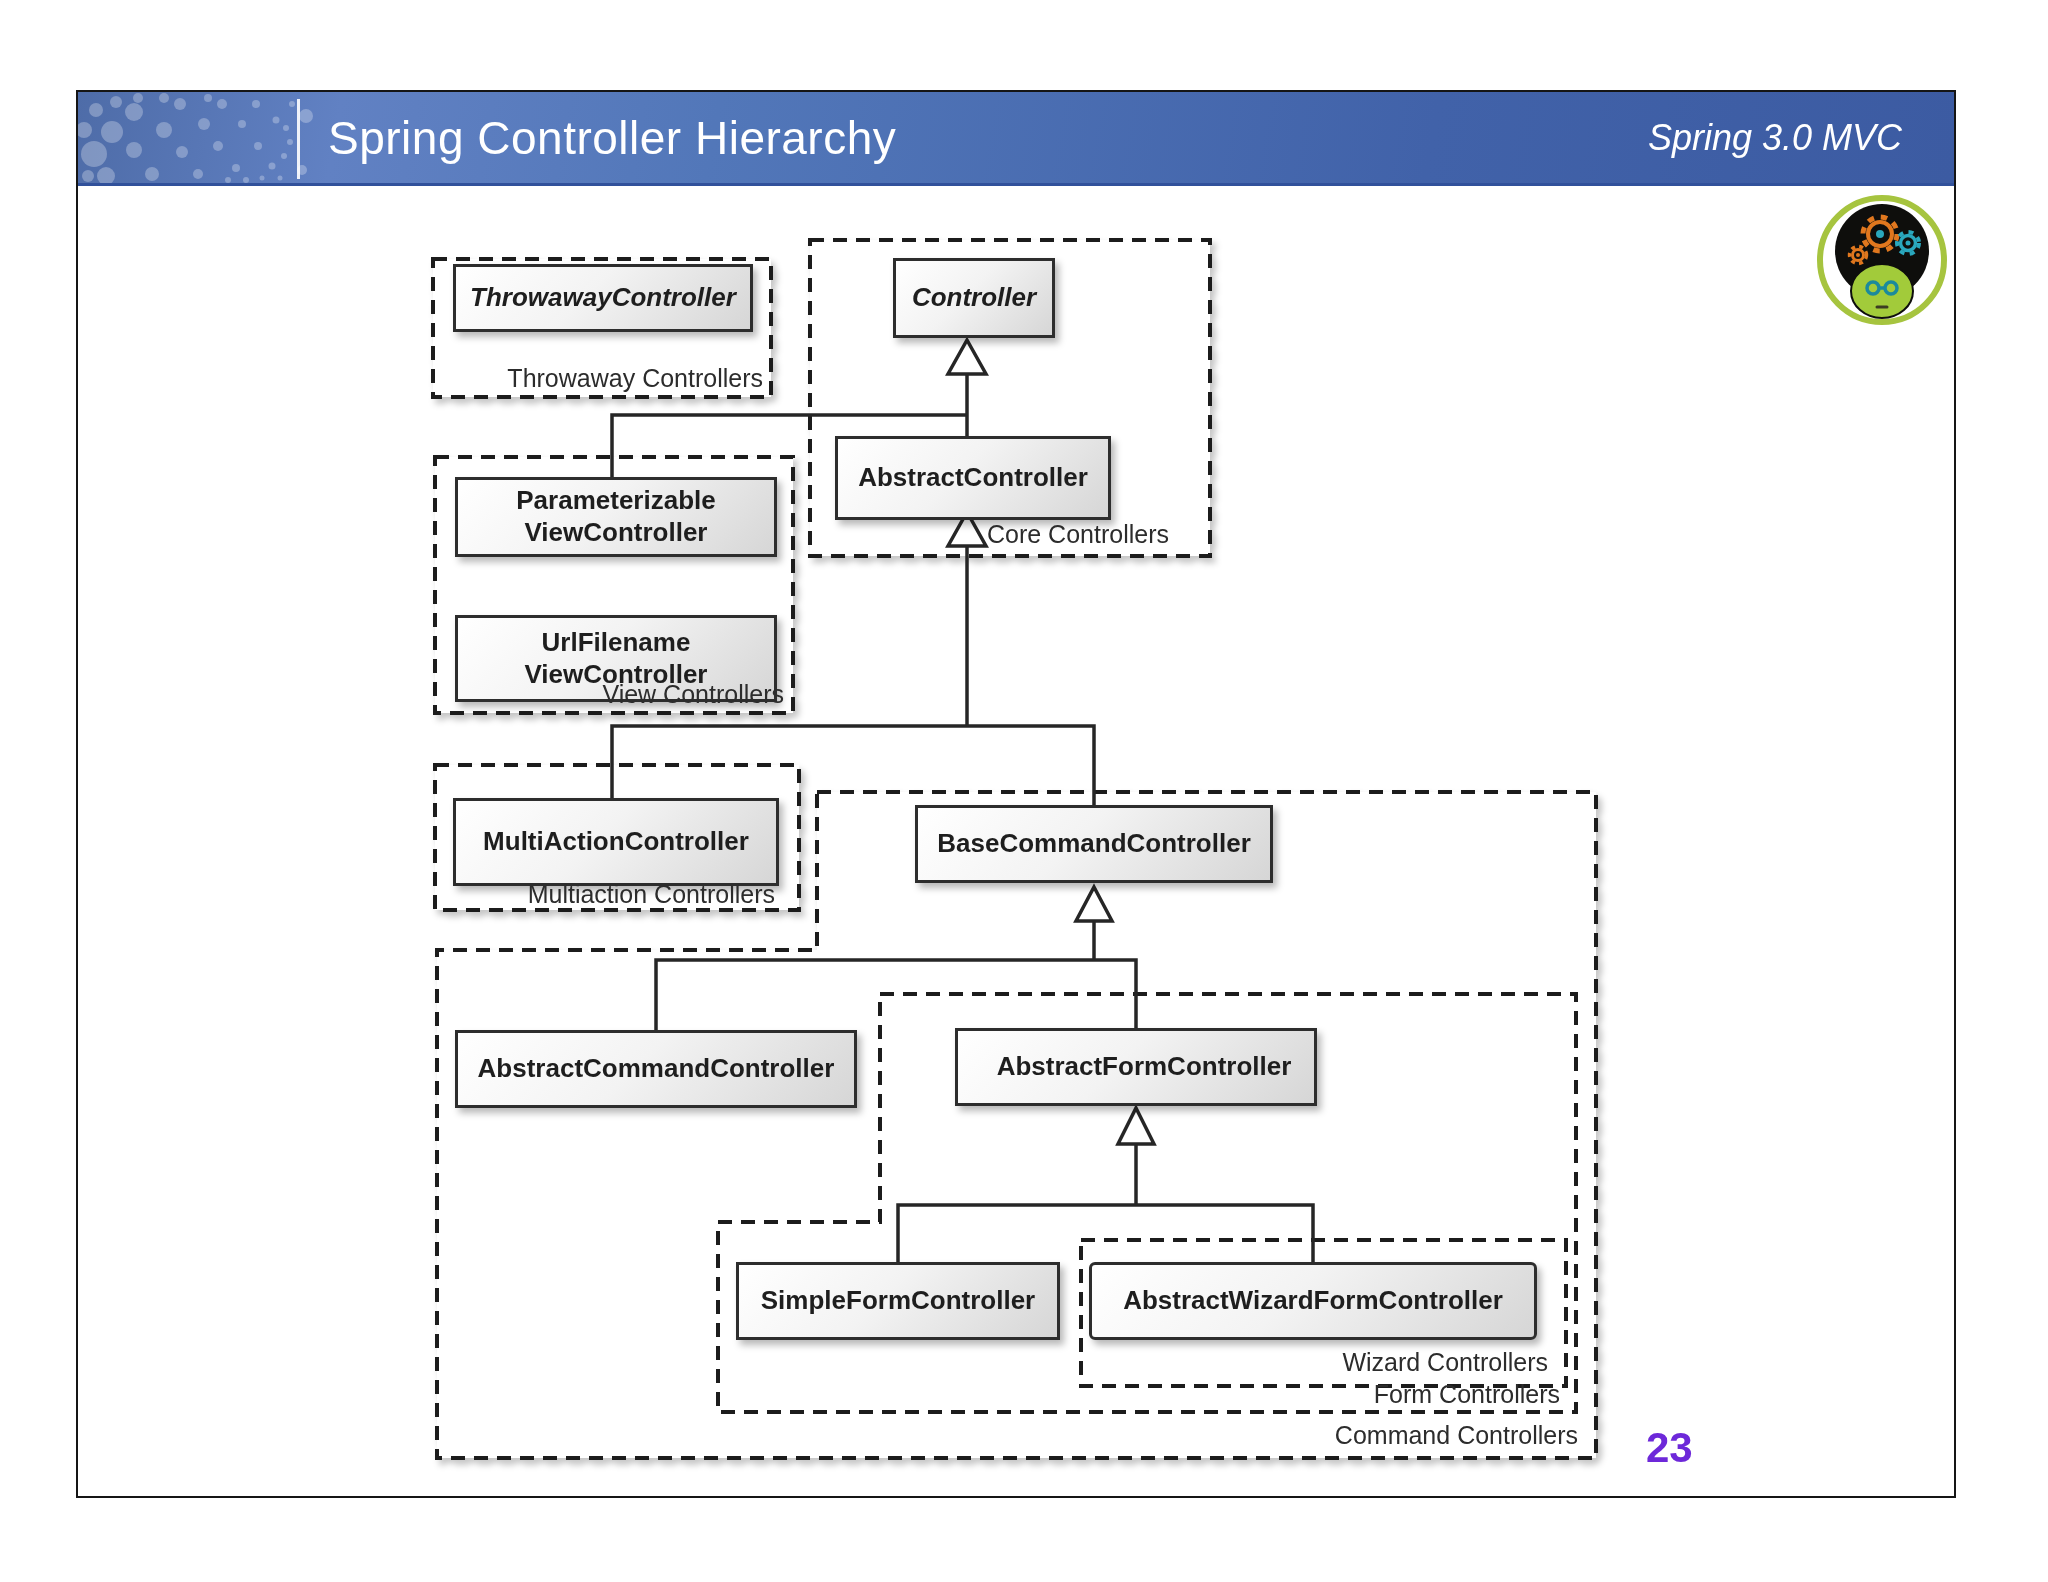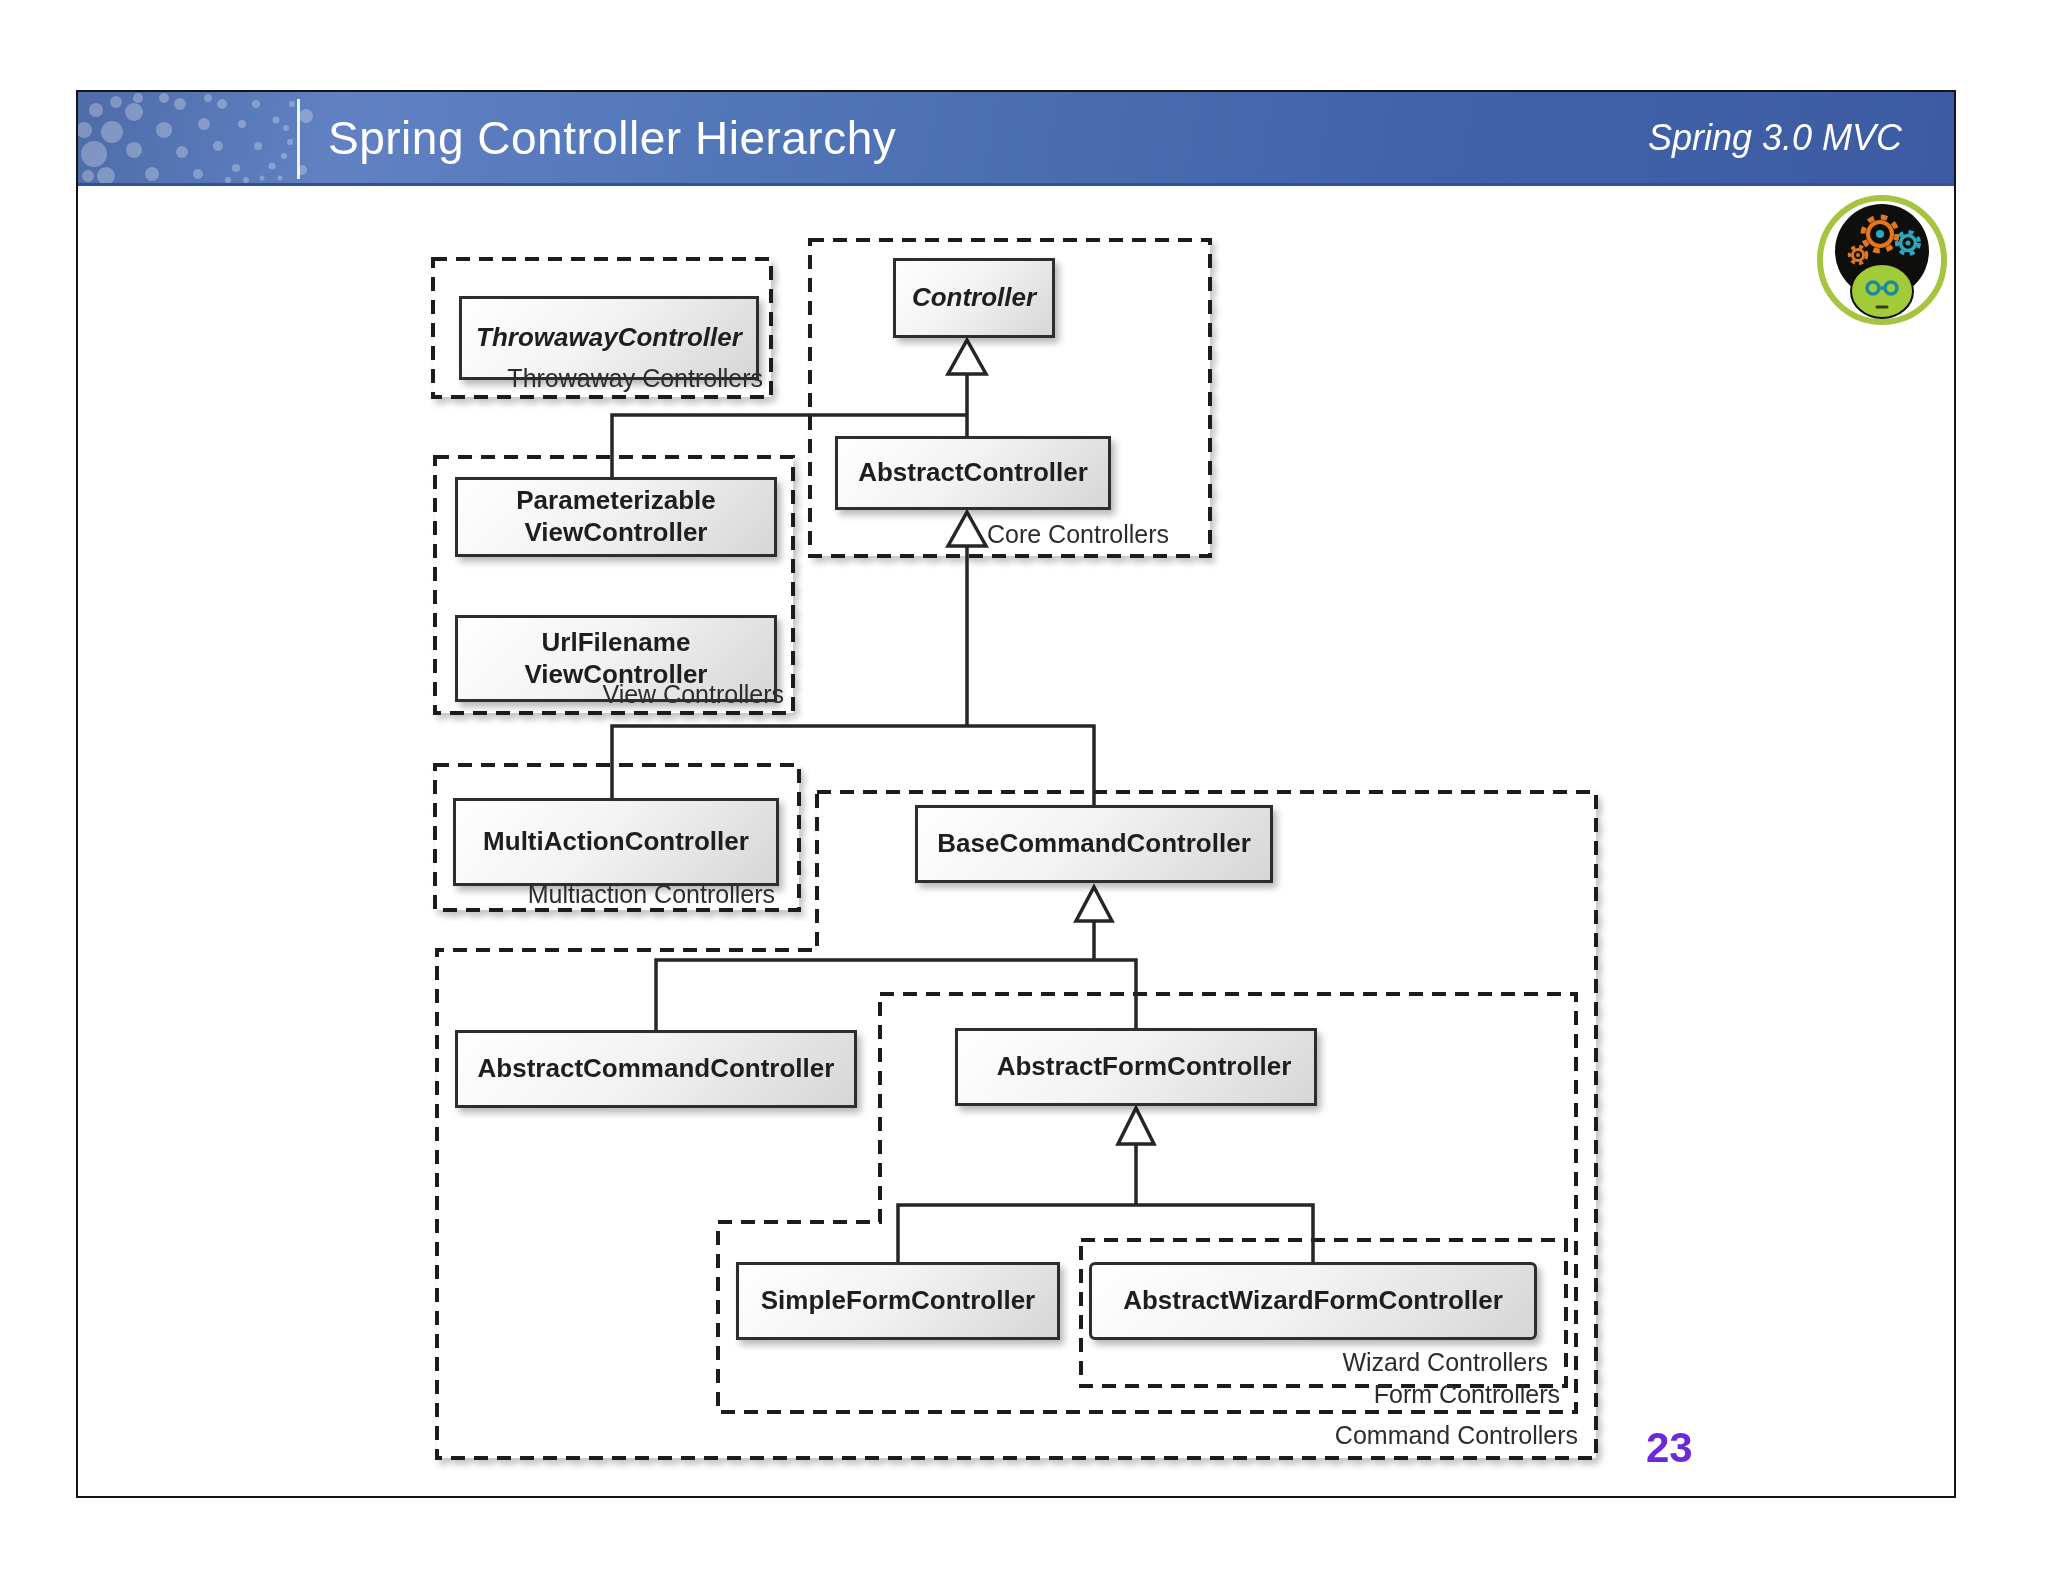--- a/index.html
+++ b/index.html
@@ -137,27 +137,27 @@
       <path d="M898 1262 V1205 H1313 V1262"></path>
     </g>
     <g stroke="#262626" stroke-width="3.5" fill="#ffffff">
       <path d="M967 340 L986 374 L948 374 Z"></path>
       <path d="M967 512 L986 546 L948 546 Z"></path>
       <path d="M1094 887 L1112 921 L1076 921 Z"></path>
       <path d="M1136 1108 L1154 1144 L1118 1144 Z"></path>
     </g>
   </svg>
 
-  <div class="class-box italic" style="left:453px;top:296px;width:300px;height:84px;margin-left:6px;">
+  <div class="class-box italic" style="left:453px;top:264px;width:300px;height:68px;">
     <span>ThrowawayController</span>
   </div>
   <div class="class-box italic" style="left:893px;top:258px;width:162px;height:80px;">
     <span>Controller</span>
   </div>
-  <div class="class-box" style="left:835px;top:436px;width:276px;height:74px;">
+  <div class="class-box" style="left:835px;top:436px;width:276px;height:84px;">
     <span>AbstractController</span>
   </div>
   <div class="class-box" style="left:455px;top:477px;width:322px;height:80px;">
     <span>Parameterizable</span>
     <span>ViewController</span>
   </div>
   <div class="class-box" style="left:455px;top:615px;width:322px;height:87px;">
     <span>UrlFilename</span>
     <span>ViewController</span>
   </div>

